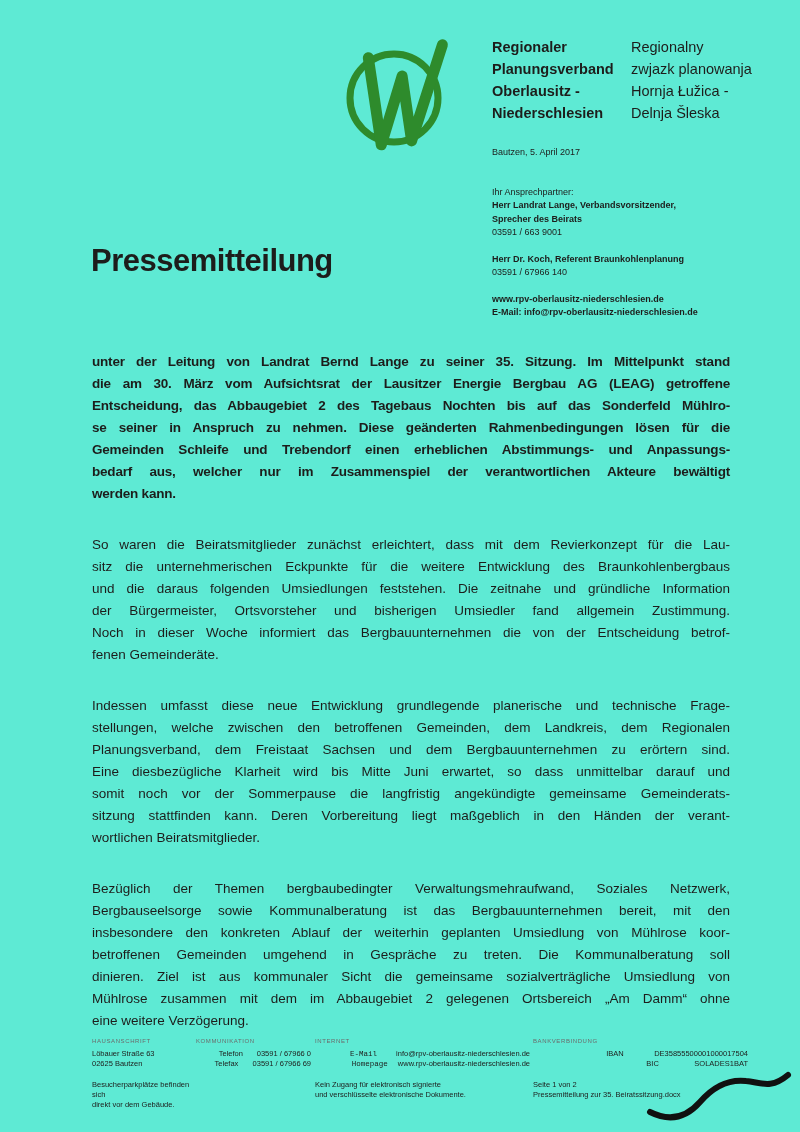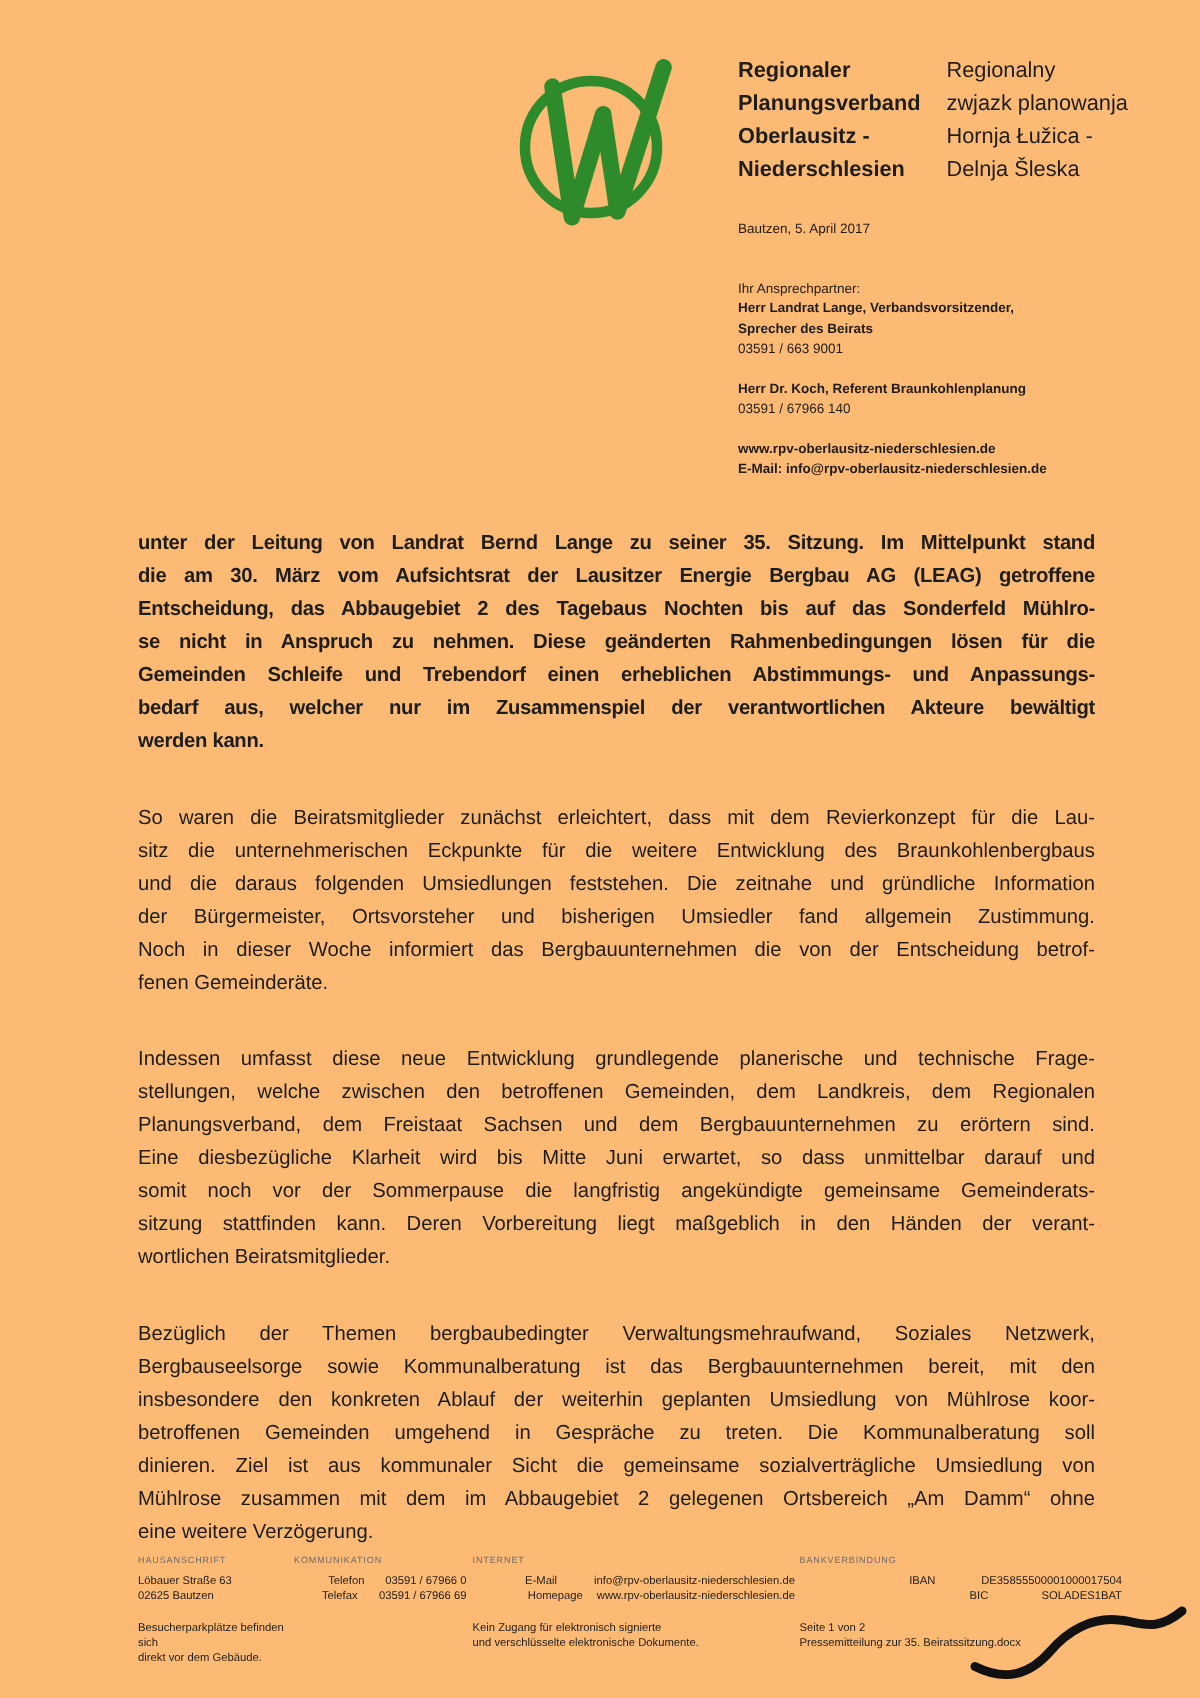--- a/index.html
+++ b/index.html
@@ -1,16 +1,16 @@
 <!DOCTYPE html>
 <html><head>
 <meta charset="utf-8">
 <style>
   html,body{margin:0;padding:0;background:#fff;}
-  .page{position:relative;width:800px;height:1132px;background:#fdba74;
+  .page{position:relative;width:800px;height:1132px;background:#5eead4;
         font-family:"Liberation Sans",sans-serif;color:#1d1d1b;overflow:hidden;}
 
   
   .logo{position:absolute;left:342px;top:26px;width:116px;height:126px;}
 
   
   .org{position:absolute;top:36px;font-size:14.5px;line-height:22px;white-space:nowrap;}
   .org.de{left:492px;font-weight:bold;}
   .org.hsb{left:631px;font-weight:normal;}
 
@@ -37,21 +37,21 @@
           line-height:10px;color:#1d1d1b;}
   .fcol{position:absolute;top:0;}
   .fcol1{left:0;width:100px;}
   .fcol2{left:104px;width:115px;}
   .fcol3{left:223px;width:215px;}
   .fcol4{left:441px;width:215px;}
   .flabel{font-size:6px;letter-spacing:0.6px;color:#6b6b6b;margin-bottom:3px;}
   .frow{display:flex;justify-content:flex-end;}
   .frow .k{flex-shrink:0;}
   .fcol2 .k{width:38px;}
-  .fcol3 .k{width:46px;}
+  .fcol3 .k{width:46px;font-family:Liberation Mono, monospace;}
   .fcol4 .k{width:48px;}
   .fnote{margin-top:11px;}
 
   
   .flourish{position:absolute;right:6px;bottom:4px;}
 </style>
 </head>
 <body>
 
 <div class="page">
@@ -86,27 +86,28 @@
     <div class="b">Sprecher des Beirats</div>
     <div>03591 / 663 9001</div>
     <div class="gap"></div>
     <div class="b">Herr Dr. Koch, Referent Braunkohlenplanung</div>
     <div>03591 / 67966 140</div>
     <div class="gap"></div>
     <div class="b">www.rpv-oberlausitz-niederschlesien.de</div>
     <div class="b">E-Mail: info@rpv-oberlausitz-niederschlesien.de</div>
   </div>
 
+  <div class="title">Pressemitteilung</div>
 
   <div class="bodytext">
     <div class="para b">
         <div class="pline">unter der Leitung von Landrat Bernd Lange zu seiner 35. Sitzung. Im Mittelpunkt stand</div>
         <div class="pline">die am 30. März vom Aufsichtsrat der Lausitzer Energie Bergbau AG (LEAG) getroffene</div>
         <div class="pline">Entscheidung, das Abbaugebiet 2 des Tagebaus Nochten bis auf das Sonderfeld Mühlro-</div>
-        <div class="pline">se nicht in Anspruch zu nehmen. Diese geänderten Rahmenbedingungen lösen für die</div>
+        <div class="pline">se seiner in Anspruch zu nehmen. Diese geänderten Rahmenbedingungen lösen für die</div>
         <div class="pline">Gemeinden Schleife und Trebendorf einen erheblichen Abstimmungs- und Anpassungs-</div>
         <div class="pline">bedarf aus, welcher nur im Zusammenspiel der verantwortlichen Akteure bewältigt</div>
         <div class="pline last">werden kann.</div>
       </div>
     <div class="para">
         <div class="pline">So waren die Beiratsmitglieder zunächst erleichtert, dass mit dem Revierkonzept für die Lau-</div>
         <div class="pline">sitz die unternehmerischen Eckpunkte für die weitere Entwicklung des Braunkohlenbergbaus</div>
         <div class="pline">und die daraus folgenden Umsiedlungen feststehen. Die zeitnahe und gründliche Information</div>
         <div class="pline">der Bürgermeister, Ortsvorsteher und bisherigen Umsiedler fand allgemein Zustimmung.</div>
         <div class="pline">Noch in dieser Woche informiert das Bergbauunternehmen die von der Entscheidung betrof-</div>

